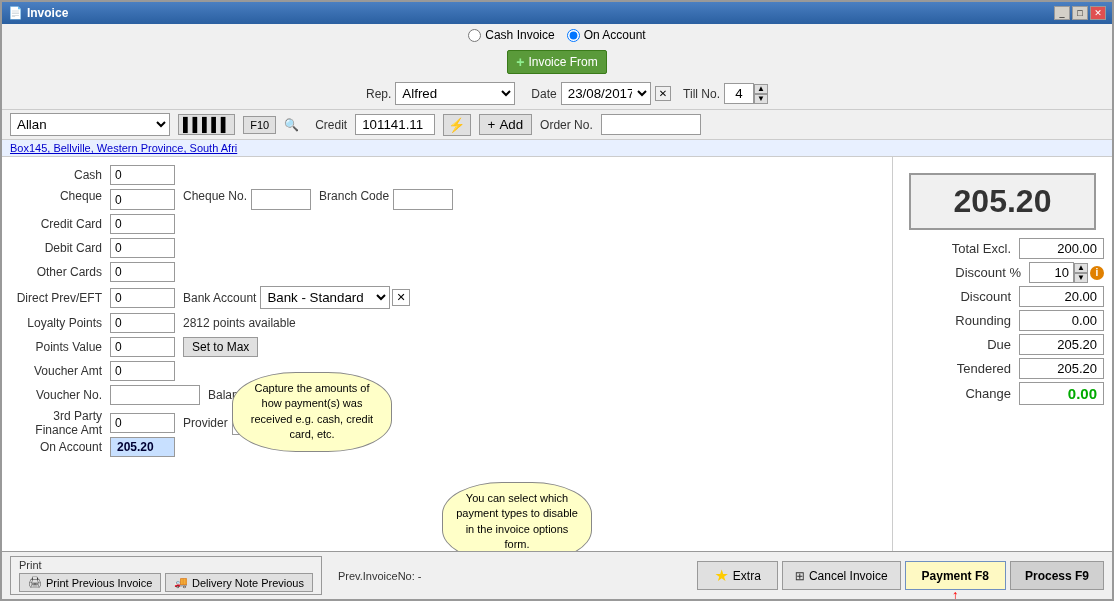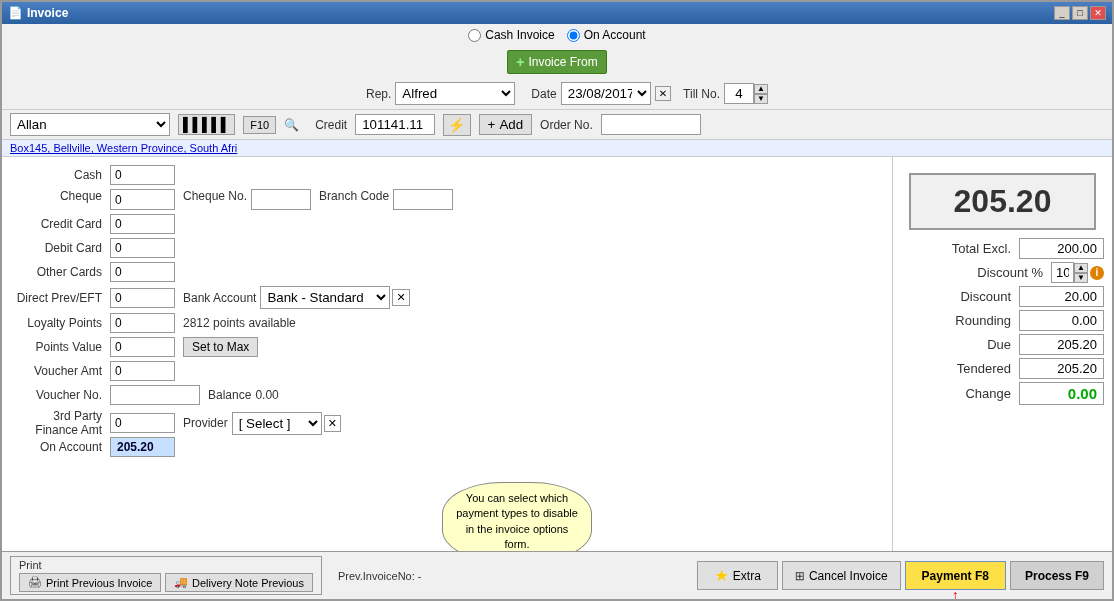--- a/index.html
+++ b/index.html
@@ -85,35 +85,35 @@
     .totals-panel { width: 220px; background: white; border-left: 1px solid #ccc; padding: 8px; }
     .amount-display { background: #f0f0f0; border: 2px solid #999; margin: 8px; padding: 8px; text-align: center; }
     .amount-large { font-size: 32px; font-weight: bold; color: #333; }
     .totals-row { display: flex; align-items: center; margin-bottom: 3px; }
     .totals-label { flex: 1; text-align: right; padding-right: 8px; font-size: 13px; color: #333; }
     .totals-value { width: 85px; text-align: right; padding: 2px 6px; border: 1px solid #999; background: white; font-size: 13px; }
     .totals-value.green { color: #00aa00; font-weight: bold; font-size: 15px; }
     
     .discount-row { display: flex; align-items: center; margin-bottom: 3px; }
     .discount-spinner { display: flex; align-items: center; }
-    .discount-input { width: 23px; text-align: right; padding: 2px 4px; border: 1px solid #999; background: white; font-size: 13px; }
+    .discount-input { width: 45px; text-align: right; padding: 2px 4px; border: 1px solid #999; background: white; font-size: 13px; }
     .discount-arrows { display: flex; flex-direction: column; }
     .discount-arrow { background: #e0e0e0; border: 1px solid #999; width: 14px; height: 10px; font-size: 8px; cursor: pointer; display: flex; align-items: center; justify-content: center; }
     .info-icon { display: inline-block; width: 14px; height: 14px; background: #e08000; color: white; border-radius: 50%; text-align: center; line-height: 14px; font-size: 10px; font-weight: bold; margin-left: 2px; cursor: pointer; }
     
     .bottom-bar { background: #f0f0f0; border-top: 1px solid #999; padding: 4px 8px; display: flex; align-items: center; }
     .print-group { border: 1px solid #999; padding: 2px 8px; margin-right: 8px; }
     .print-label { font-size: 11px; color: #333; margin-bottom: 2px; }
     .print-buttons { display: flex; gap: 4px; }
     .print-btn { background: #e0e0e0; border: 1px solid #999; padding: 2px 8px; cursor: pointer; font-size: 11px; display: flex; align-items: center; gap: 4px; }
     .prev-invoice { font-size: 11px; color: #333; margin-left: 8px; }
     .action-buttons { margin-left: auto; display: flex; gap: 4px; }
     .extra-btn { background: #e0e0e0; border: 1px solid #999; padding: 4px 16px; cursor: pointer; font-size: 12px; display: flex; align-items: center; gap: 4px; }
     .cancel-btn { background: #e0e0e0; border: 1px solid #999; padding: 4px 12px; cursor: pointer; font-size: 12px; display: flex; align-items: center; gap: 4px; }
-    .payment-f8-btn { background: #fde047; border: 1px solid #7090c0; padding: 4px 16px; cursor: pointer; font-size: 12px; font-weight: bold; position: relative; }
+    .payment-f8-btn { background: #fef9c3; border: 1px solid #7090c0; padding: 4px 16px; cursor: pointer; font-size: 12px; font-weight: bold; position: relative; }
     .process-f9-btn { background: #d0d0d0; border: 1px solid #999; padding: 4px 14px; cursor: pointer; font-size: 12px; font-weight: bold; }
     .arrow-up { color: red; font-size: 14px; text-align: center; position: absolute; bottom: -14px; left: 50%; transform: translateX(-50%); }
     
     .tooltip-bubble { position: absolute; background: #ffffc8; border: 1px solid #888; border-radius: 40%; padding: 8px 12px; font-size: 11px; text-align: center; line-height: 1.4; }
     .tooltip-bubble.left { left: 230px; top: 215px; width: 160px; }
     .tooltip-bubble.right { left: 440px; top: 325px; width: 150px; }
     
     .content-area { position: relative; display: flex; flex: 1; overflow: hidden; }
     
     .lightning-icon { color: #ffaa00; font-size: 14px; }
@@ -213,20 +213,23 @@
 
       <div class="cheque-row">
         <span class="payment-label">Cheque</span>
         <input type="text" class="payment-input" value="0" style="">
         <span class="cheque-no-label">Cheque No.</span>
         <input type="text" class="cheque-no-input" style="">
         <span class="branch-label">Branch Code</span>
         <input type="text" class="branch-input" style="">
       </div>
 
+      <div class="tooltip-bubble left">
+        <span>Capture the amounts of how payment(s) was received e.g. cash, credit card, etc.</span>
+      </div>
 
       <div class="payment-row">
         <span class="payment-label">Credit Card</span>
         <input type="text" class="payment-input" value="0" style="">
       </div>
 
       <div class="payment-row">
         <span class="payment-label">Debit Card</span>
         <input type="text" class="payment-input" value="0" style="">
       </div>

